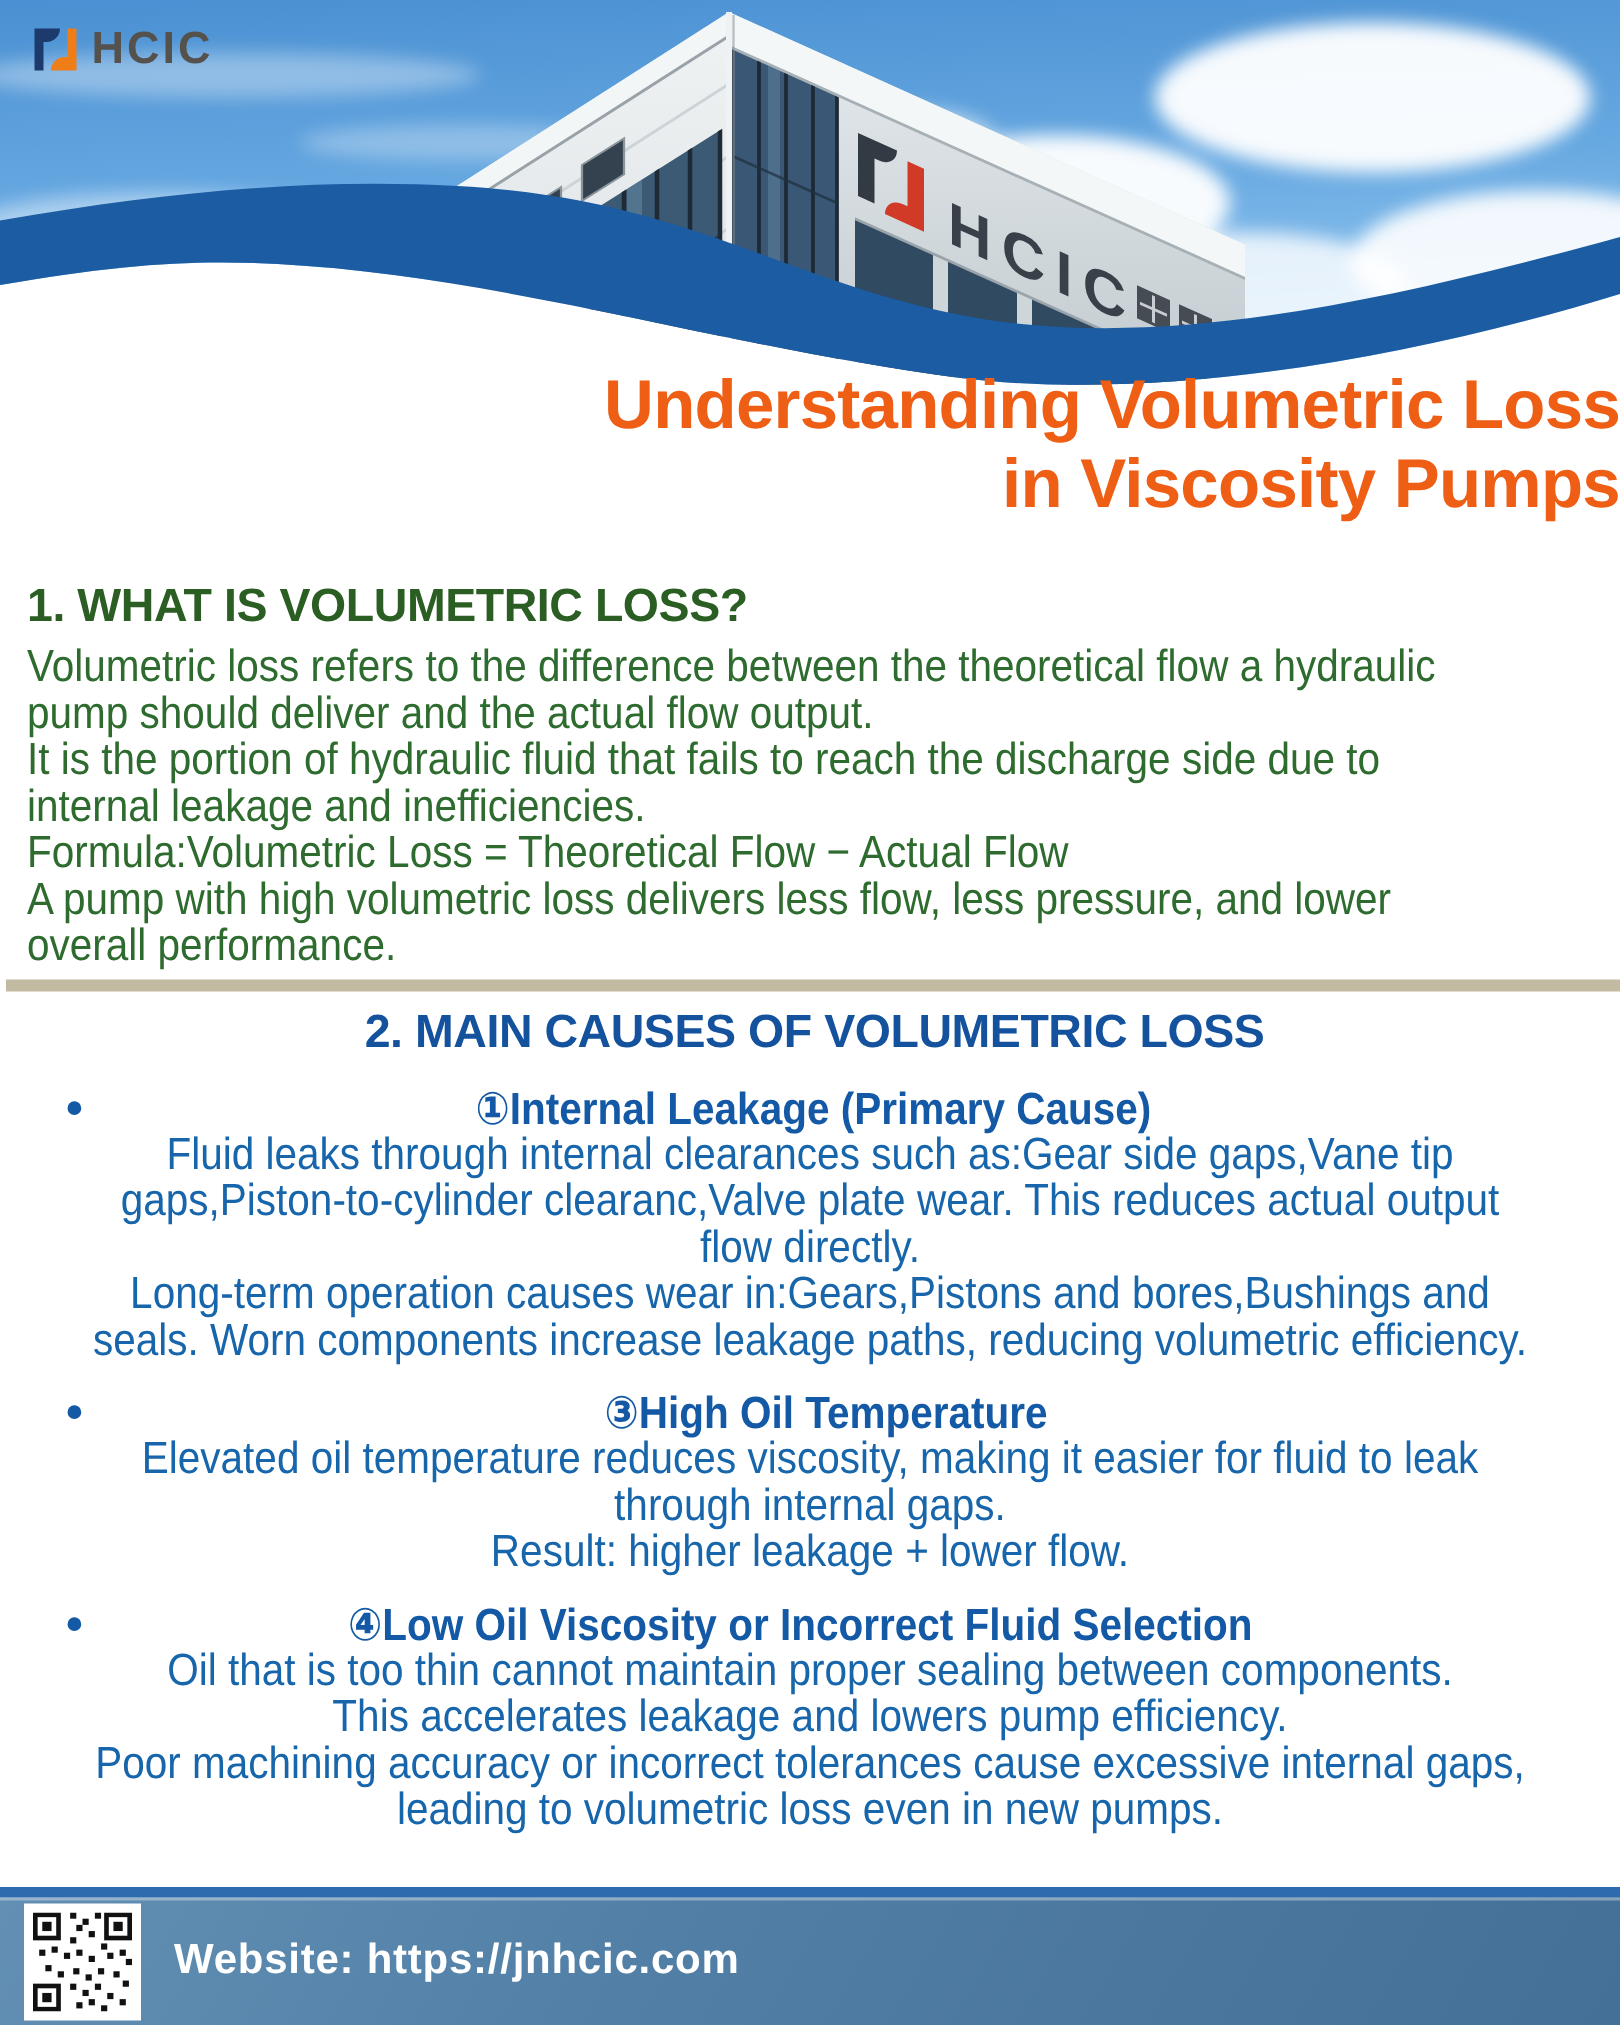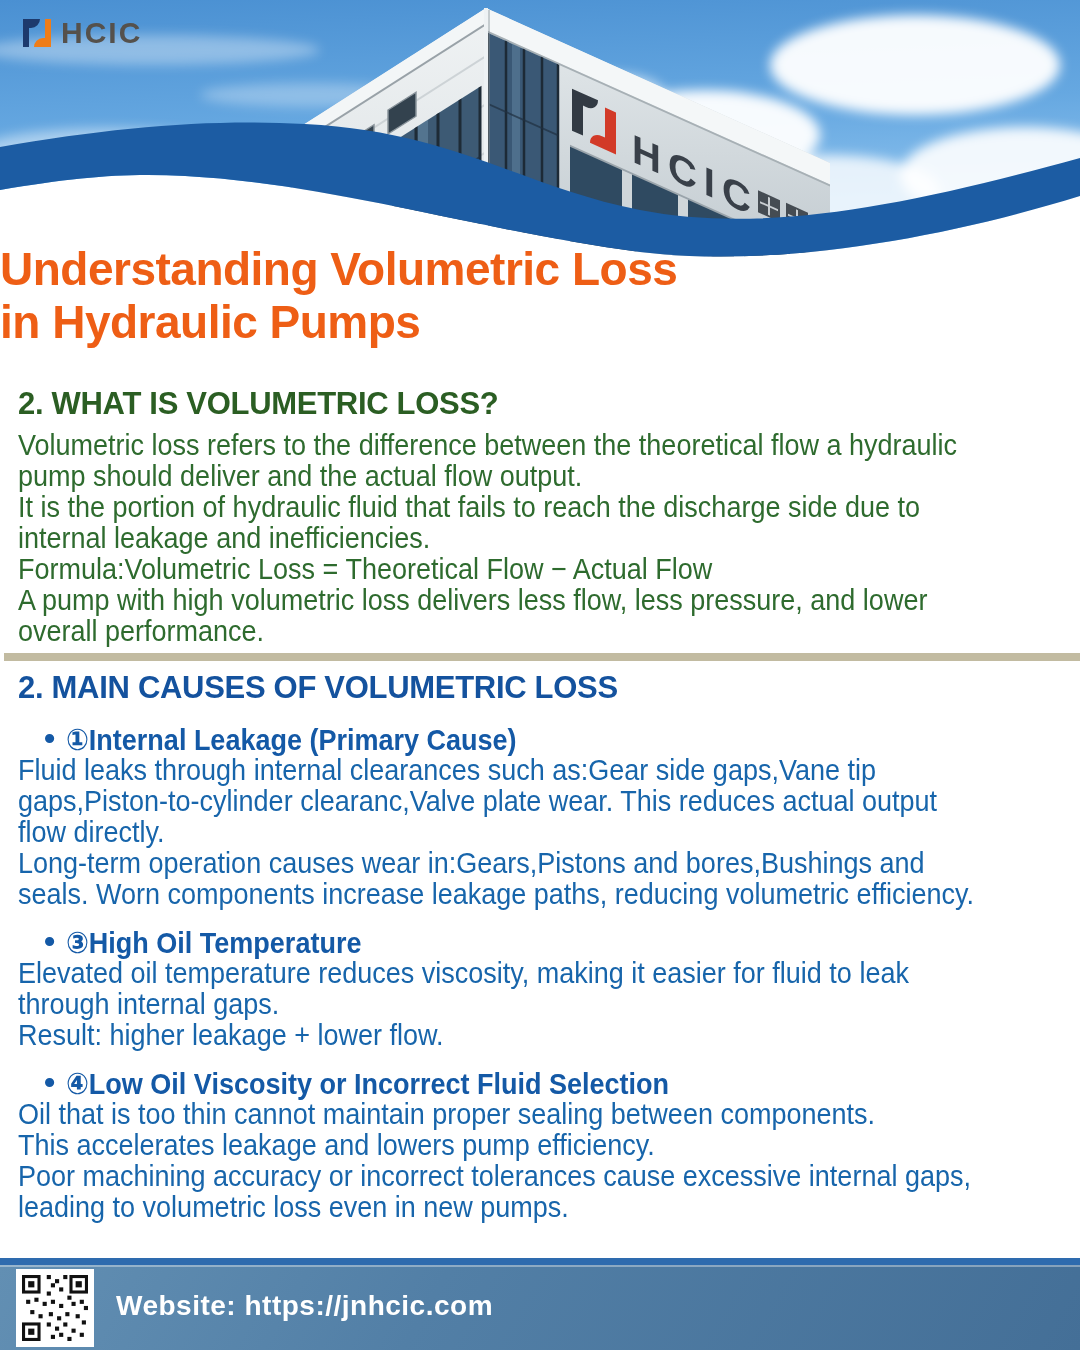--- a/index.html
+++ b/index.html
@@ -8,35 +8,35 @@
 
   
   #photo{position:absolute;left:0;top:0;width:1080px;height:300px;z-index:1;}
   #wave{position:absolute;left:0;top:0;width:1080px;height:335px;z-index:2;pointer-events:none;}
 
   
   #brand{position:absolute;left:20px;top:16px;z-index:4;display:flex;align-items:center;gap:7px;}
   #brand .brand-text{font-size:30px;font-weight:bold;color:#55514c;letter-spacing:2px;}
 
   
-  #title{position:absolute;left:0;top:243px;width:1080px;z-index:3;text-align:left;
+  #title{position:absolute;left:0;top:243px;width:1080px;z-index:3;text-align:right;
          color:#ee5e15;font-weight:bold;font-size:46px;line-height:53px;letter-spacing:-0.5px;}
 
   
   #section1{position:absolute;left:18px;top:386px;width:1050px;z-index:3;}
   .h-green{font-size:31px;font-weight:bold;color:#2b5e23;letter-spacing:-0.3px;margin-bottom:7px;}
   .para{font-size:30px;line-height:31px;white-space:pre-line;transform:scaleX(0.9);
         transform-origin:0 0;width:1160px;}
   .para.green{color:#2e6b2e;}
 
   
   #divider{position:absolute;left:4px;top:653px;width:1076px;height:8px;background:#c2bba1;z-index:3;}
 
   
-  #section2{position:absolute;left:18px;top:670px;width:1050px;z-index:3;}
+  #section2{position:absolute;left:18px;top:670px;width:1050px;z-index:3;text-align:center;}
   .h-blue{font-size:31px;font-weight:bold;color:#14529e;letter-spacing:-0.3px;margin-bottom:5px;}
   .para.blue{color:#1765ab;}
   .bullet-row{position:relative;padding-left:48px;height:32px;margin-top:16px;}
   .bullet-row::before{content:"\2022";position:absolute;left:26px;top:-2px;font-size:32px;
         font-weight:bold;color:#1459a6;}
   .bullet-label{display:inline-block;font-size:30px;font-weight:bold;color:#1459a6;
         white-space:nowrap;transform:scaleX(0.9);transform-origin:0 0;}
 
   
   #footer{position:absolute;left:0;top:1258px;width:954px;height:92px;z-index:3;}
@@ -206,25 +206,25 @@
   <div id="brand">
     <svg width="34" height="34" viewBox="0 0 34 34">
       <path d="M3,3 h17 a9,9 0 0 1 -9,9 h-2 v19 h-6 Z" fill="#1d3a6d"></path>
       <path d="M31,31 h-17 a9,9 0 0 1 9,-9 h2 V3 h6 Z" fill="#ef7d18"></path>
     </svg>
     <span class="brand-text">HCIC</span>
   </div>
 
   <div id="title">
     <div>Understanding Volumetric Loss</div>
-    <div>in Hydraulic Pumps</div>
+    <div>in Viscosity Pumps</div>
   </div>
 
   <div id="section1">
-    <div class="h-green">2. WHAT IS VOLUMETRIC LOSS?</div>
+    <div class="h-green">1. WHAT IS VOLUMETRIC LOSS?</div>
     <div class="para green">Volumetric loss refers to the difference between the theoretical flow a hydraulic
 pump should deliver and the actual flow output.
 It is the portion of hydraulic fluid that fails to reach the discharge side due to
 internal leakage and inefficiencies.
 Formula:Volumetric Loss = Theoretical Flow − Actual Flow
 A pump with high volumetric loss delivers less flow, less pressure, and lower
 overall performance.</div>
   </div>
 
   <div id="divider"></div>

